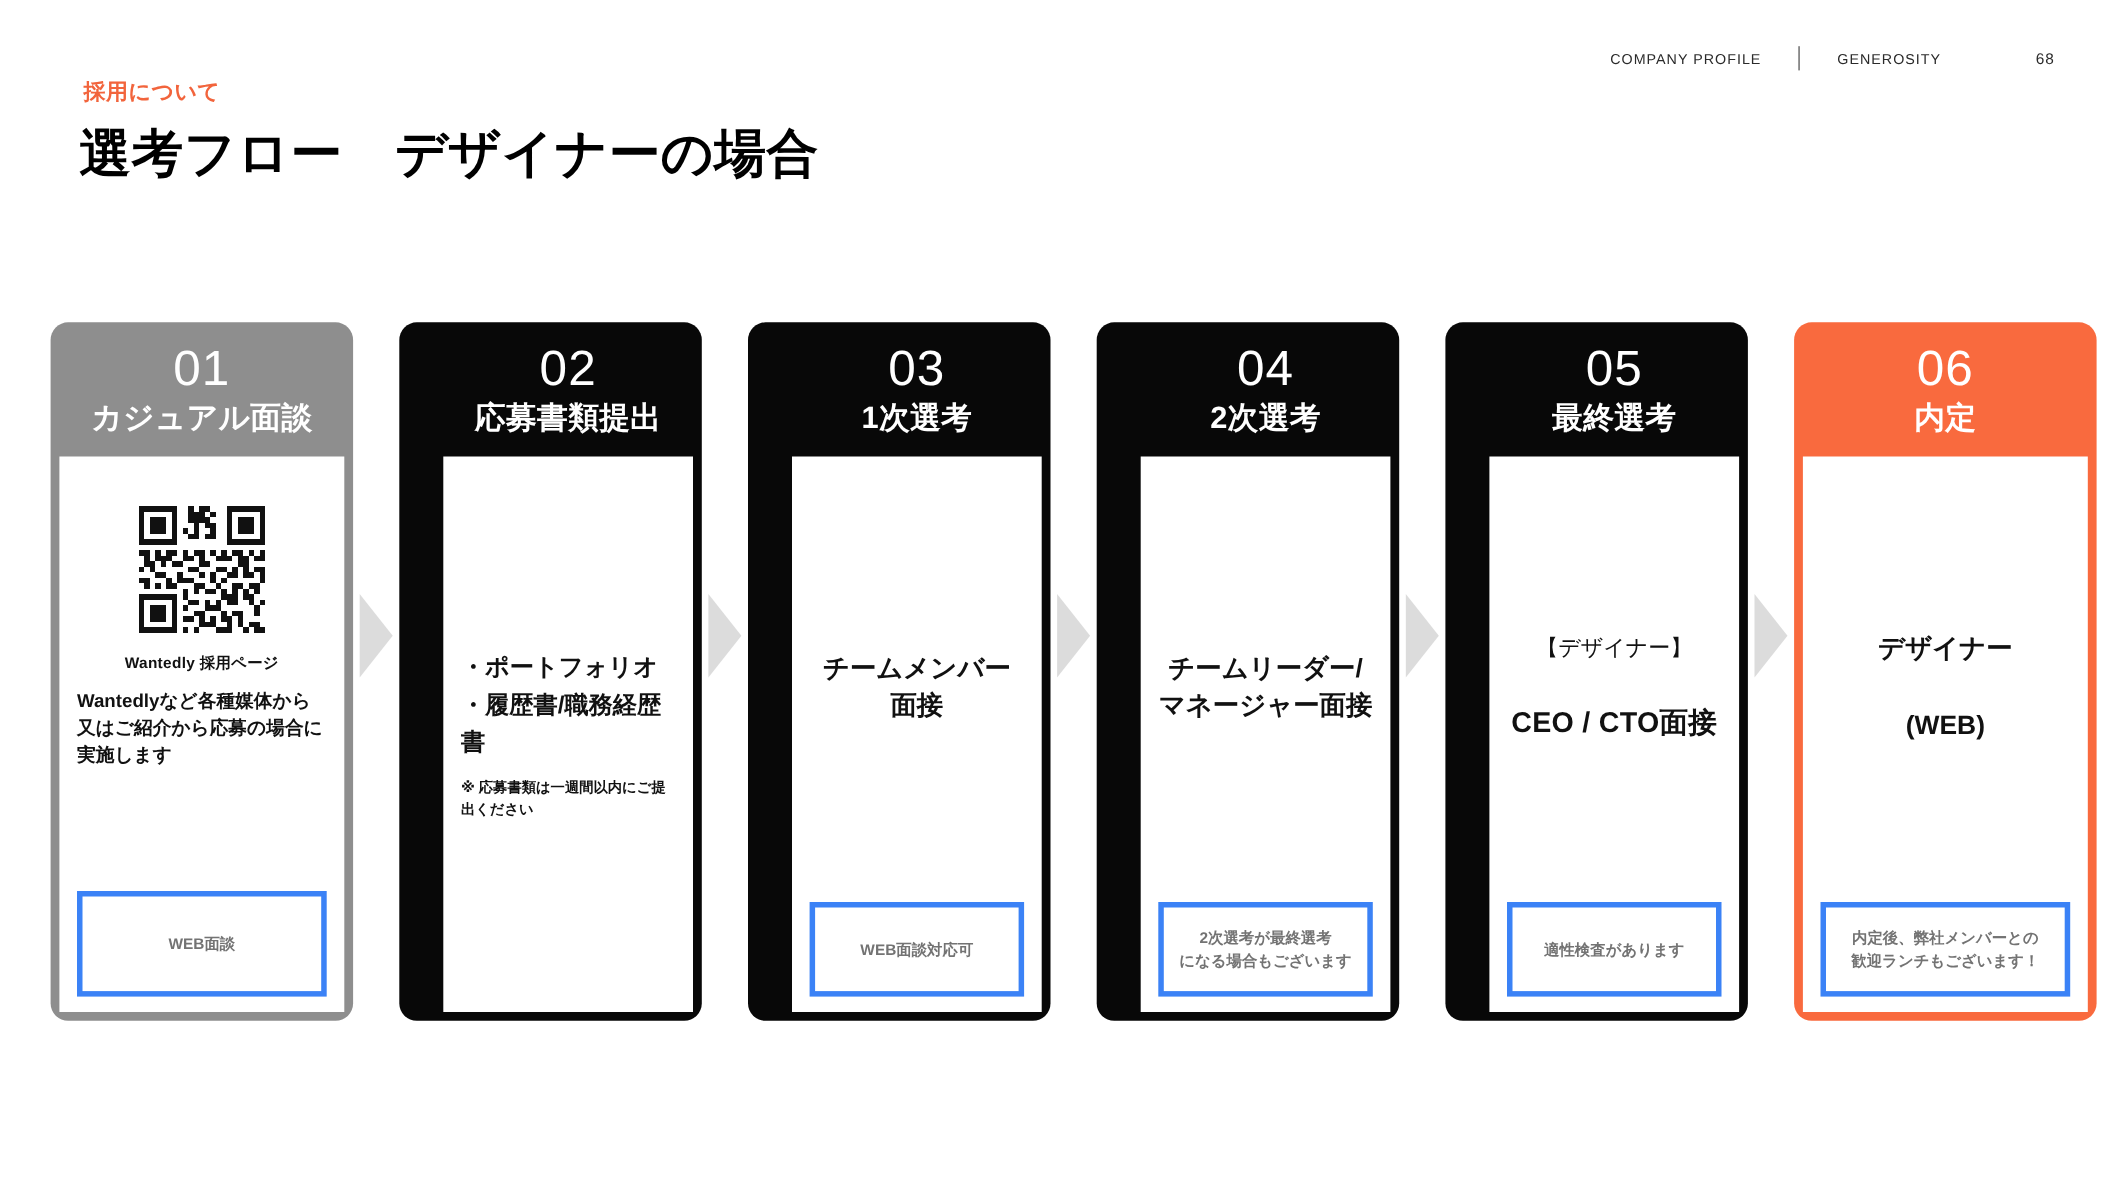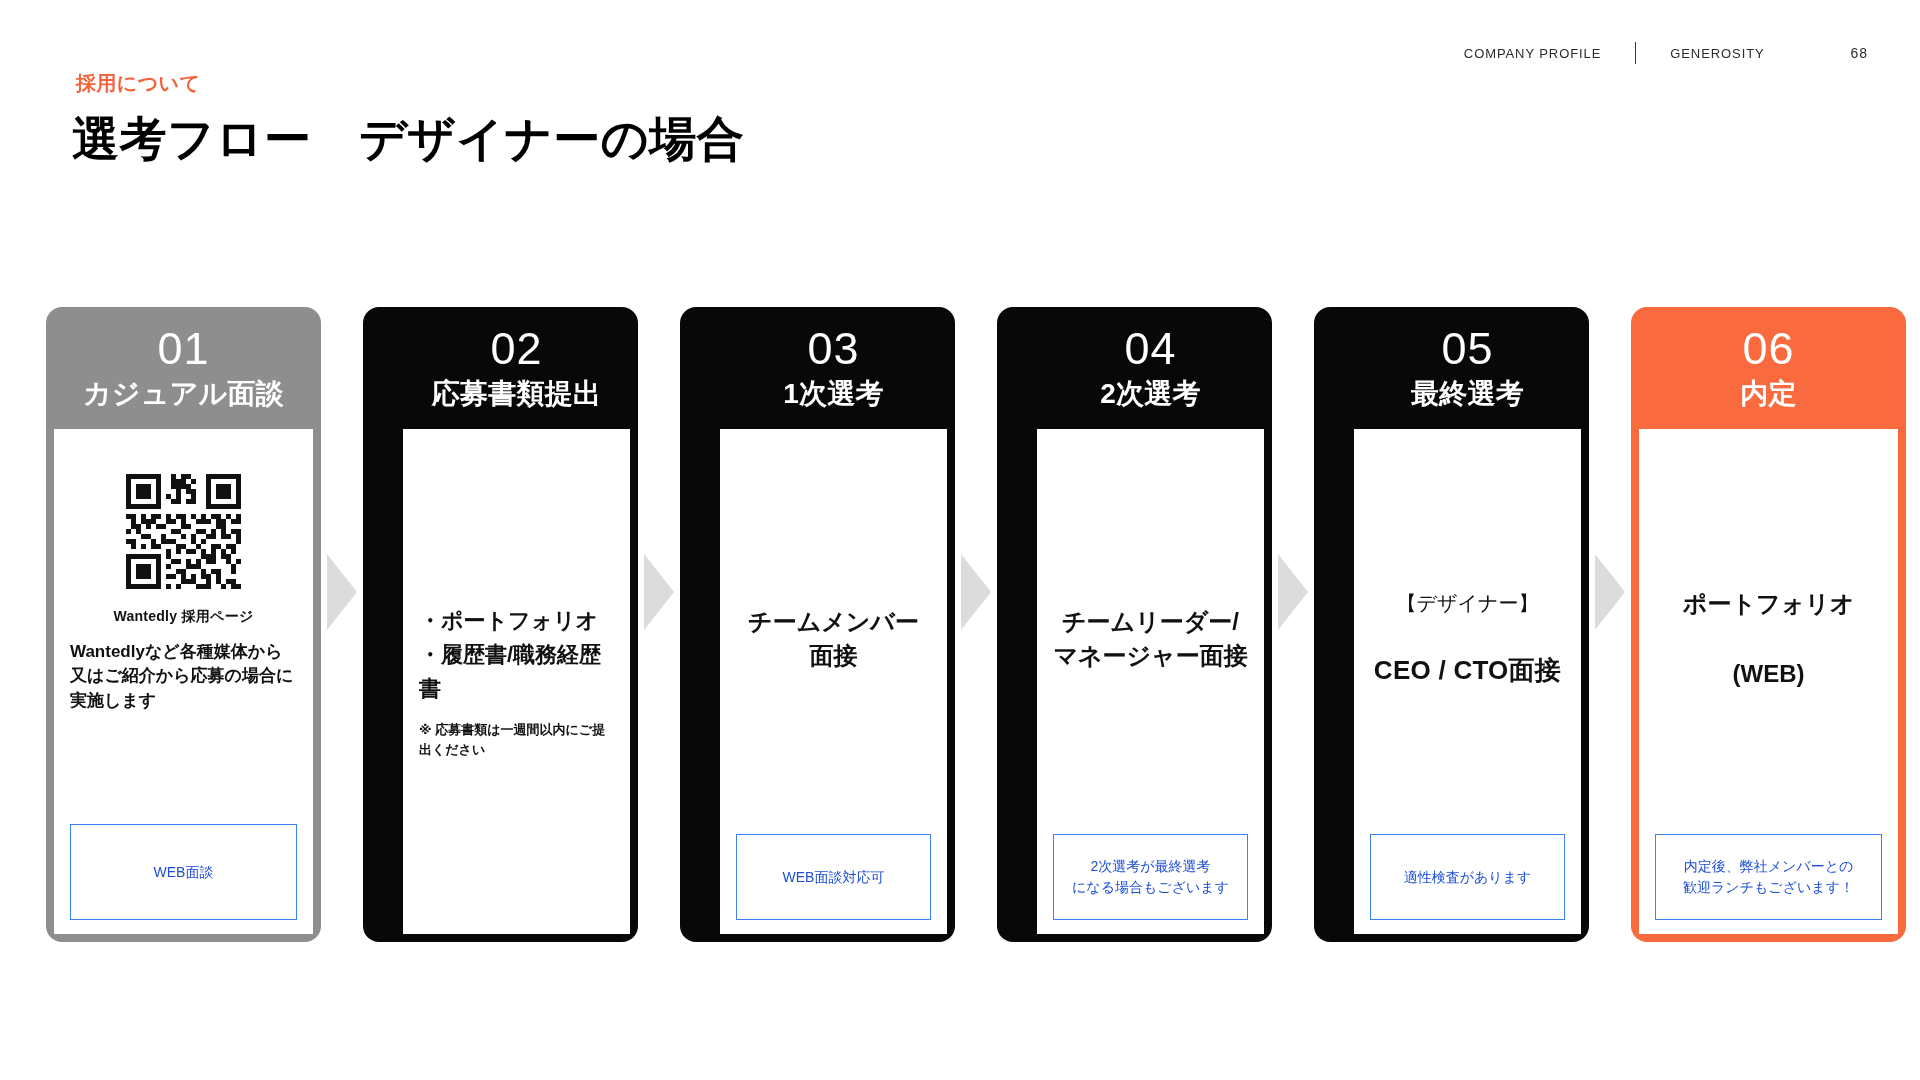--- a/index.html
+++ b/index.html
@@ -63,21 +63,21 @@
     font-size: 47px;
     font-weight: 700;
     color: #000000;
     letter-spacing: 0.01em;
     white-space: pre;
   }
 
   
   .flow {
     position: absolute;
-    top: 307px;
+    top: 293px;
     left: 46px;
     width: 1828px;
     height: 635px;
     display: flex;
     align-items: flex-end;
   }
 
   .step {
     position: relative;
     width: 275px;
@@ -198,30 +198,30 @@
   .note {
     margin-top: 14px;
     font-size: 13px;
     font-weight: 700;
     line-height: 1.55;
     color: #111;
   }
 
   
   .callout {
-    border: 1px solid #3b82f6;
+    border: 5px solid #3b82f6;
     min-height: 86px;
     display: flex;
     align-items: center;
     justify-content: center;
     text-align: center;
     font-size: 14px;
-    font-weight: 400;
+    font-weight: 700;
     line-height: 1.5;
-    color: #1d4ed8;
+    color: #737373;
     padding: 10px 8px;
     white-space: pre-line;
   }
   .callout.tall { min-height: 96px; }
 </style>
 </head>
 <body>
 
 <div class="slide">
 
@@ -429,21 +429,21 @@
 
     <div class="arrow"></div>
 
     <div class="step orange">
       <div class="step-header">
         <div class="step-number">06</div>
         <div class="step-name">内定</div>
       </div>
       <div class="step-body">
         <div class="body-spacer"></div>
-        <div class="main-text">ポートフォリオ
+        <div class="main-text">デザイナー
 
 (WEB)</div>
         <div class="body-spacer"></div>
         <div class="callout">内定後、弊社メンバーとの
 歓迎ランチもございます！</div>
       </div>
     </div>
 
   </div>
 </div>

